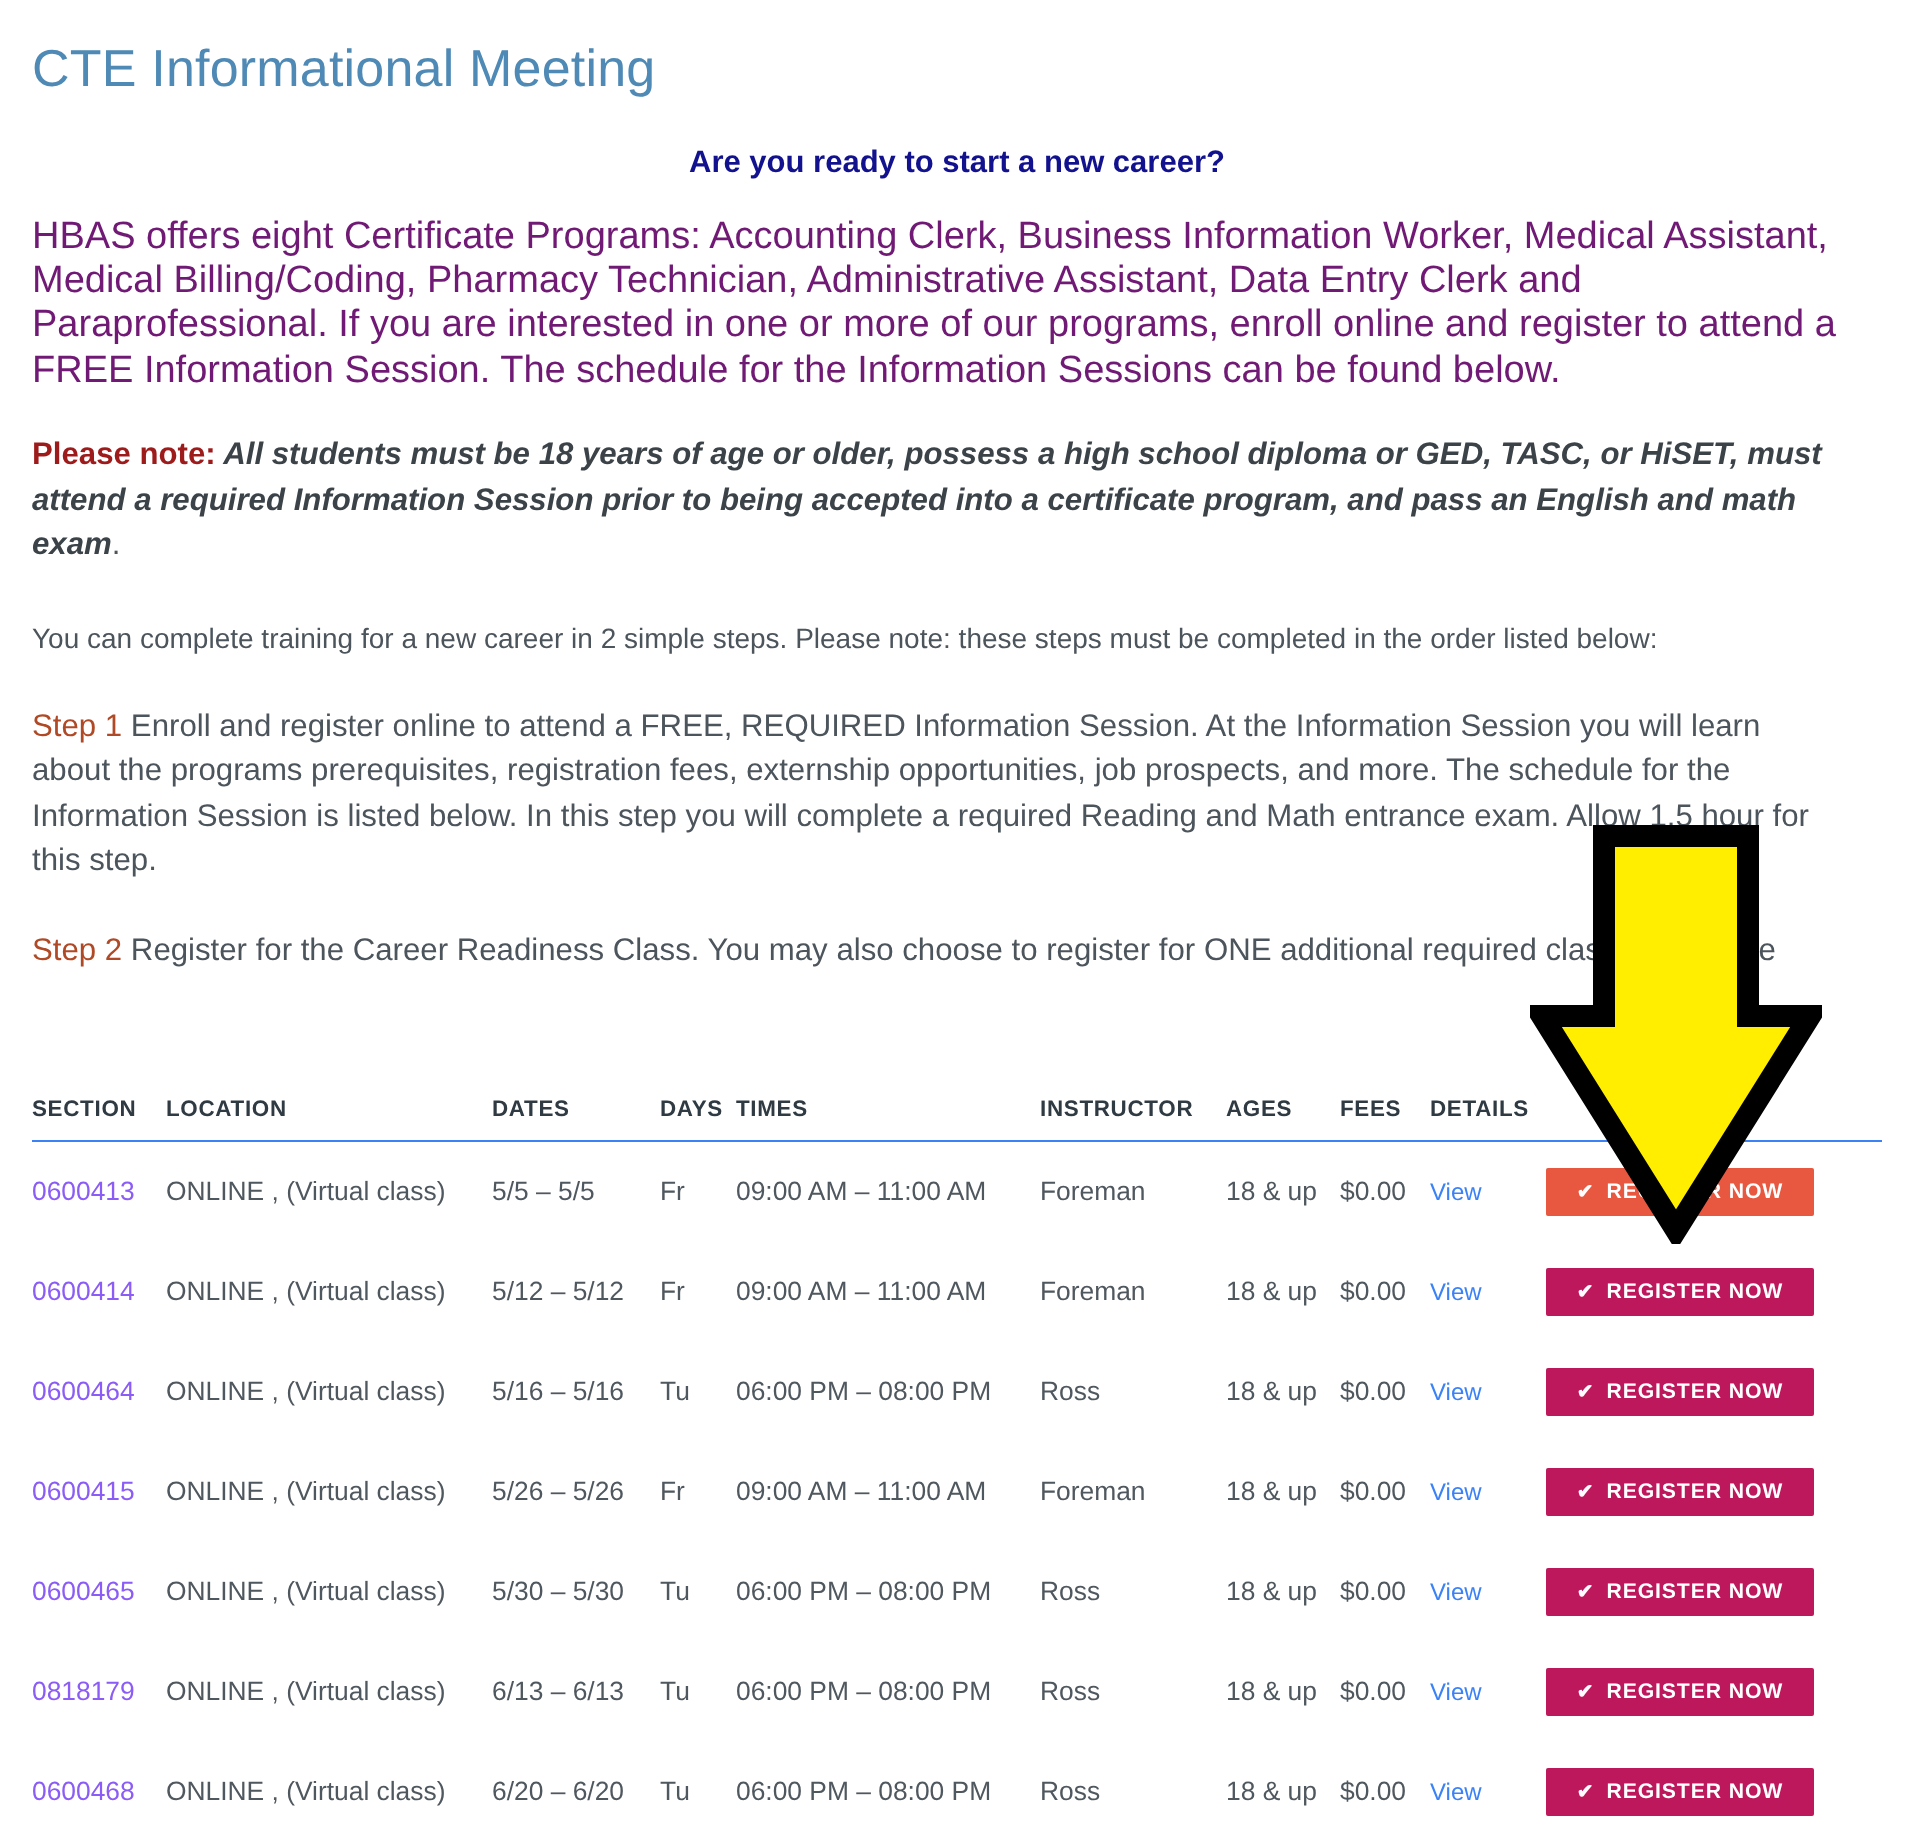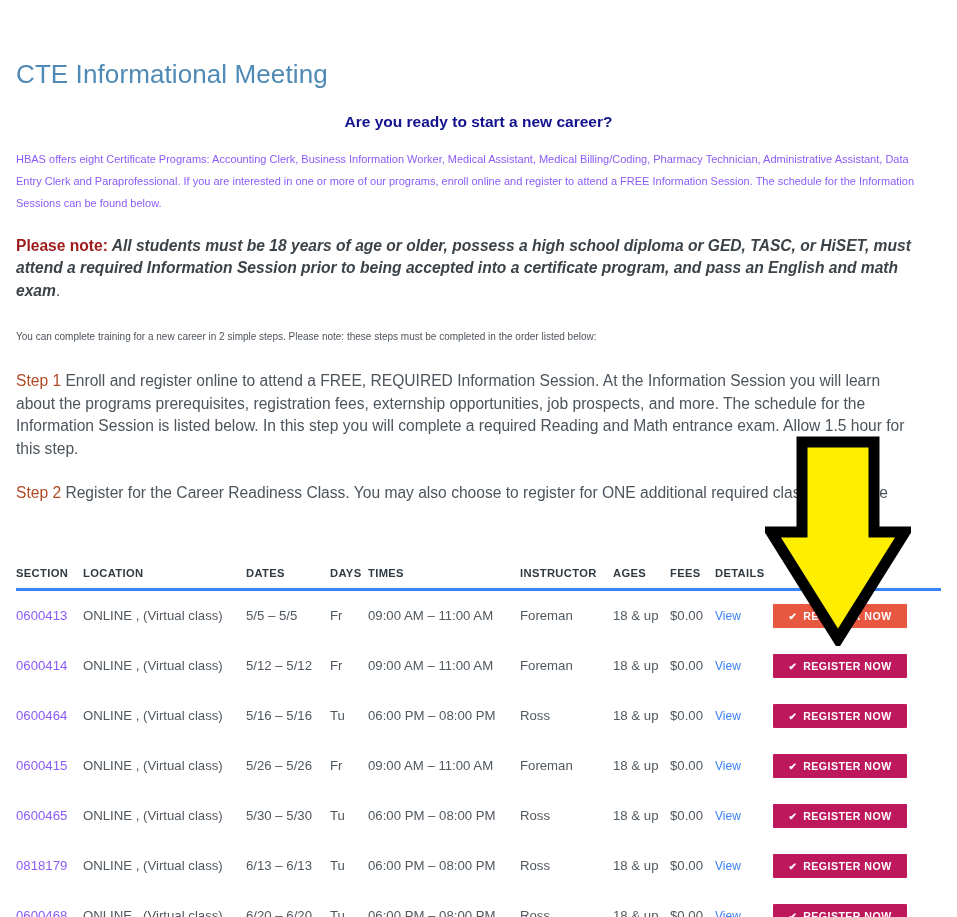--- a/index.html
+++ b/index.html
@@ -17,22 +17,21 @@
     position: relative;
   }
   #page {
     position: relative;
     width: 957px;
     height: 917px;
     padding: 0;
     box-sizing: border-box;
   }
   .inner {
-    padding: 16px 16px 0 16px;
-    margin-top: 24px;
+    padding: 0 16px 0 16px;
   }
 
   
   h1.page-title {
     font-size: 26px;
     font-weight: 400;
     color: #4e8ab5;
     margin: 0;
     padding: 18px 0 0 0;
     letter-spacing: 0.1px;
@@ -40,23 +39,23 @@
   }
   h2.sub-title {
     font-size: 15.5px;
     font-weight: bold;
     color: #12128e;
     margin: 21px 0 0 0;
     line-height: 1.3;
     text-align: center;
   }
   p.body-copy {
-    font-size: 11px;
+    font-size: 19px;
     line-height: 22.4px;
-    color: #8b5cf6;
+    color: #701a75;
     margin: 16px 0 0 0;
     max-width: 915px;
   }
   p.note-copy {
     font-size: 15.6px;
     line-height: 22.4px;
     margin: 20px 0 0 0;
     max-width: 915px;
     font-weight: bold;
     font-style: italic;
@@ -66,21 +65,21 @@
     color: #9e1b1b;
     font-weight: bold;
     font-style: normal;
   }
   .note-tail {
     font-weight: normal;
     font-style: normal;
     color: #4c545c;
   }
   p.steps-copy {
-    font-size: 10px;
+    font-size: 14px;
     line-height: 22.4px;
     color: #4c545c;
     margin: 24px 0 0 0;
     max-width: 905px;
   }
   p.step-copy {
     font-size: 15.6px;
     line-height: 22.4px;
     color: #4c545c;
     margin: 22px 0 0 0;
@@ -100,21 +99,21 @@
     border-collapse: collapse;
     table-layout: fixed;
   }
   table.schedule thead th {
     font-size: 11.2px;
     font-weight: bold;
     letter-spacing: 0.35px;
     color: #2f3a42;
     text-align: left;
     padding: 0 0 9px 0;
-    border-bottom: 3px solid #3b82f6;
+    border-bottom: 1px solid #3b82f6;
     vertical-align: bottom;
     text-transform: uppercase;
   }
   table.schedule tbody td {
     font-size: 13.2px;
     color: #50585f;
     padding: 13px 0 13px 0;
     vertical-align: middle;
     border: none;
     white-space: nowrap;

